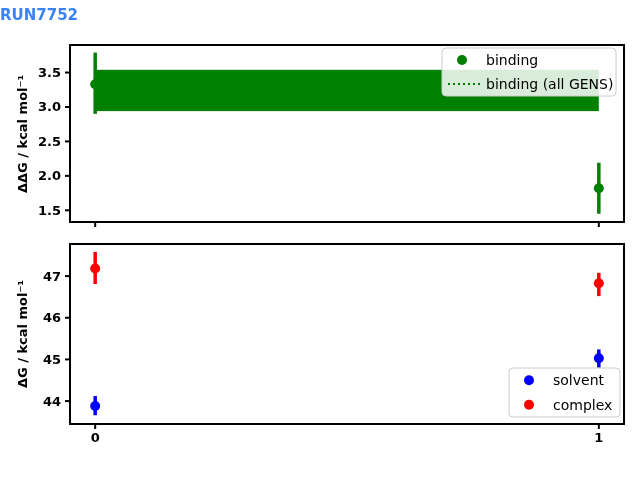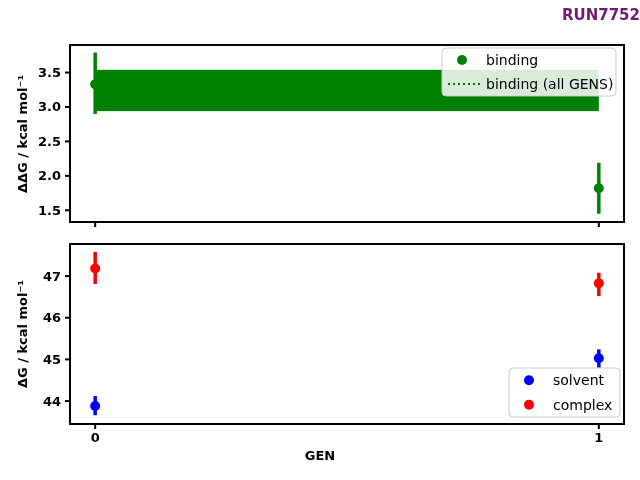--- a/index.html
+++ b/index.html
@@ -6,22 +6,22 @@
   #figure{
     position:relative;
     width:640px;height:480px;
     background:#ffffff;
     font-family:"DejaVu Sans", sans-serif;
     overflow:hidden;
   }
   #title{
     position:absolute;
     left:0;top:6px;width:640px;
-    text-align:right;
-    font-size:15px;font-weight:bold;color:#701a75;
+    text-align:left;
+    font-size:15px;font-weight:bold;color:#3b82f6;
   }
   .ylabel{
     position:absolute;
     white-space:nowrap;
     font-size:13px;font-weight:bold;color:#000;
     transform:translate(-50%,-50%) rotate(-90deg);
   }
   #ylabel-top{left:22px;top:134px;}
   #ylabel-bottom{left:22px;top:334px;}
   #xlabel{
@@ -35,21 +35,20 @@
   .ticklabel{font-size:13px;font-weight:bold;fill:#000;}
   .legendlabel{font-size:14px;fill:#000;}
 </style>
 </head>
 <body>
 
 <div id="figure">
   <div id="title">RUN7752</div>
   <div id="ylabel-top" class="ylabel">ΔΔG / kcal mol⁻¹</div>
   <div id="ylabel-bottom" class="ylabel">ΔG / kcal mol⁻¹</div>
-  <div id="xlabel">GEN</div>
   <svg id="plot" width="640" height="480">
       <rect x="95.18181818181819" y="69.79377431906613" width="503.63636363636357" height="41.3229571984436" fill="#008000"></rect>
       <rect x="70" y="45" width="554" height="177" fill="none" stroke="#000" stroke-width="2"></rect>
       <line x1="65" y1="210.29182879377433" x2="70" y2="210.29182879377433" stroke="#000" stroke-width="2"></line>
       <text x="61" y="214.79182879377433" text-anchor="end" class="ticklabel">1.5</text>
       <line x1="65" y1="175.85603112840468" x2="70" y2="175.85603112840468" stroke="#000" stroke-width="2"></line>
       <text x="61" y="180.35603112840468" text-anchor="end" class="ticklabel">2.0</text>
       <line x1="65" y1="141.420233463035" x2="70" y2="141.420233463035" stroke="#000" stroke-width="2"></line>
       <text x="61" y="145.920233463035" text-anchor="end" class="ticklabel">2.5</text>
       <line x1="65" y1="106.98443579766537" x2="70" y2="106.98443579766537" stroke="#000" stroke-width="2"></line>

